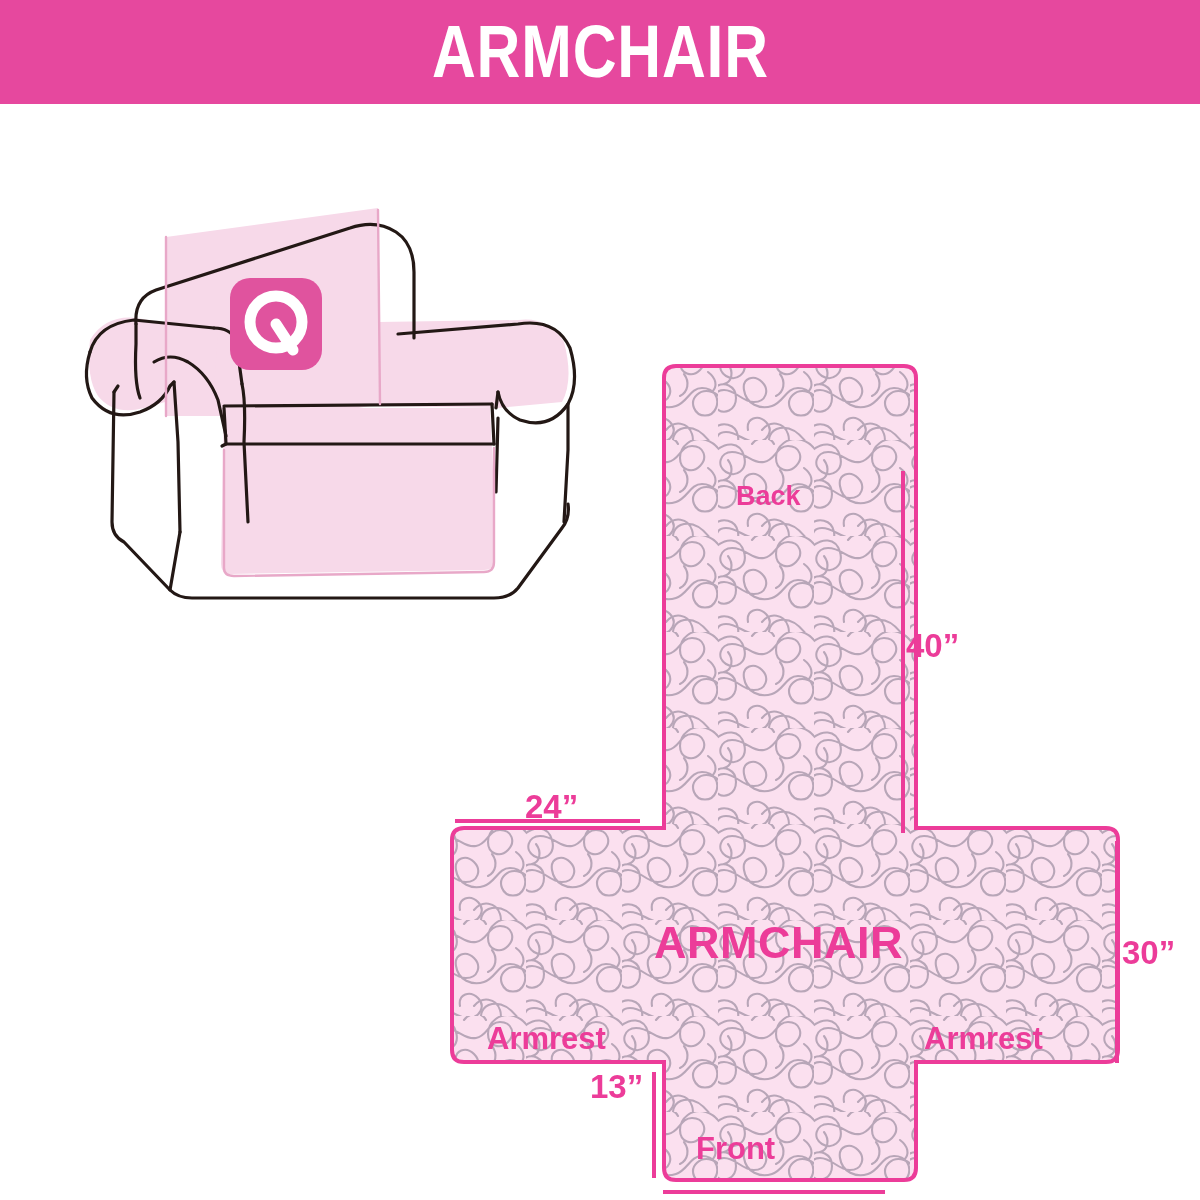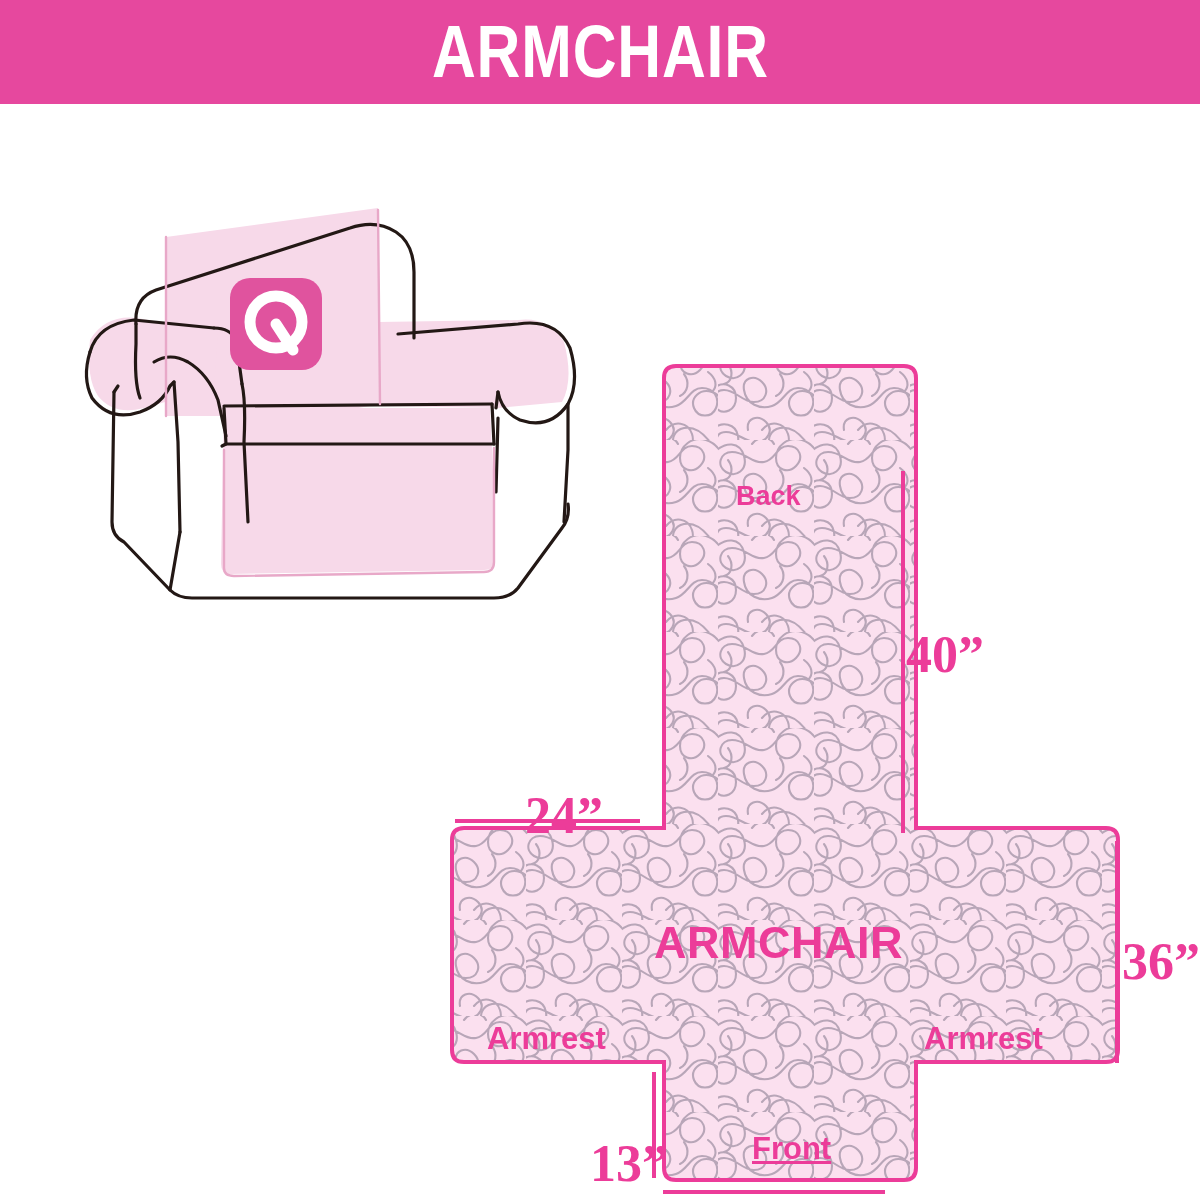--- a/index.html
+++ b/index.html
@@ -64,45 +64,45 @@
     top: 240px;
     width: 770px;
     height: 840px;
   }
 
   
   .dim-label {
     position: absolute;
     color: #ec3c99;
     font-weight: 700;
-    font-size: 52px;
+    font-size: 33px;
     line-height: 1;
     white-space: nowrap;
-    font-family: Liberation Serif, serif;
+    font-family: Liberation Sans, sans-serif;
   }
   #dim-40  { left: 906px; top: 525px; }
   #dim-24-top { left: 525px; top: 686px; }
   #dim-23  { left: 1122px; top: 832px; }
-  #dim-13  { left: 590px; top: 1034px; }
+  #dim-13  { left: 590px; top: 966px; }
   #dim-24-bottom { left: 744px; top: 1093px; }
 
   
   .part-label {
     position: absolute;
     color: #ec3c99;
     font-weight: 700;
     line-height: 1;
     white-space: nowrap;
     font-family: "Liberation Sans", "DejaVu Sans", sans-serif;
   }
   #label-back    { left: 736px; top: 379px; font-size: 27px; }
   #label-armchair{ left: 654px; top: 816px; font-size: 45px; letter-spacing: 0.5px; }
   #label-armrest-left  { left: 487px; top: 919px; font-size: 31px; }
   #label-armrest-right { left: 924px; top: 919px; font-size: 31px; }
-  #label-front   { left: 752px; top: 1029px; font-size: 31px; text-decoration: underline; }
+  #label-front   { left: 696px; top: 1029px; font-size: 31px; }
 
   
   .dim-line { position: absolute; background: #ec3c99; }
   .dim-line.h { height: 4px; }
   .dim-line.v { width: 4px; }
 
   #line-40 { left: 901px; top: 367px; height: 362px; }
   #line-24-top { left: 455px; top: 715px; width: 185px; }
   #line-23 { left: 1115px; top: 737px; height: 222px; }
   #line-13 { left: 652px; top: 968px; height: 106px; }
@@ -257,21 +257,21 @@
   </svg>
 
   <div class="dim-line v" id="line-40"></div>
   <div class="dim-line h" id="line-24-top"></div>
   <div class="dim-line v" id="line-23"></div>
   <div class="dim-line v" id="line-13"></div>
   <div class="dim-line h" id="line-24-bottom"></div>
 
   <div class="dim-label" id="dim-40">40”</div>
   <div class="dim-label" id="dim-24-top">24”</div>
-  <div class="dim-label" id="dim-23">36”</div>
+  <div class="dim-label" id="dim-23">30”</div>
   <div class="dim-label" id="dim-13">13”</div>
   <div class="dim-label" id="dim-24-bottom">24”</div>
 
   <div class="part-label" id="label-back">Back</div>
   <div class="part-label" id="label-armchair">ARMCHAIR</div>
   <div class="part-label" id="label-armrest-left">Armrest</div>
   <div class="part-label" id="label-armrest-right">Armrest</div>
   <div class="part-label" id="label-front">Front</div>
 
 </div>

